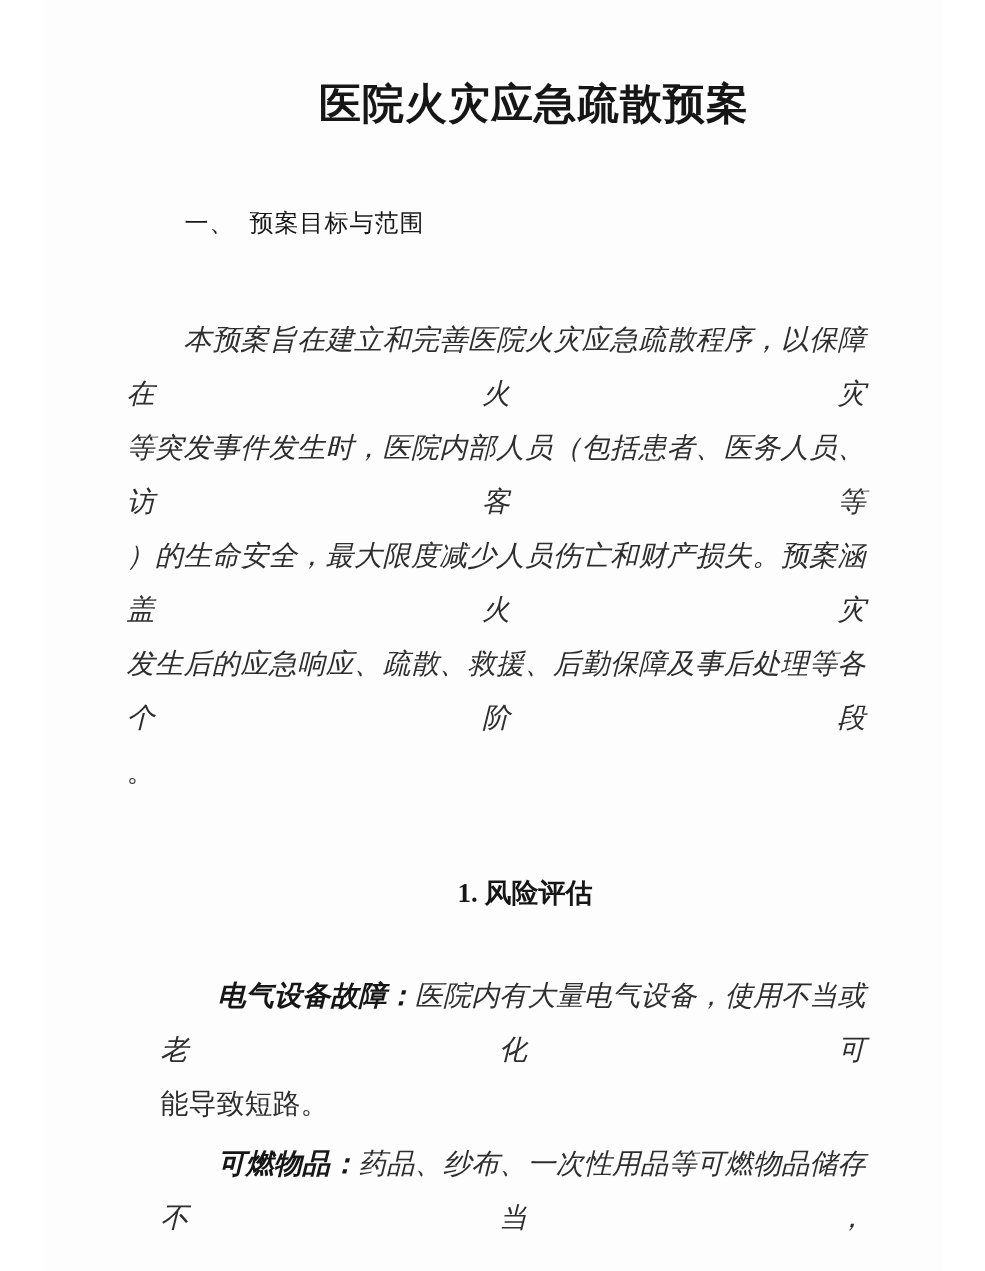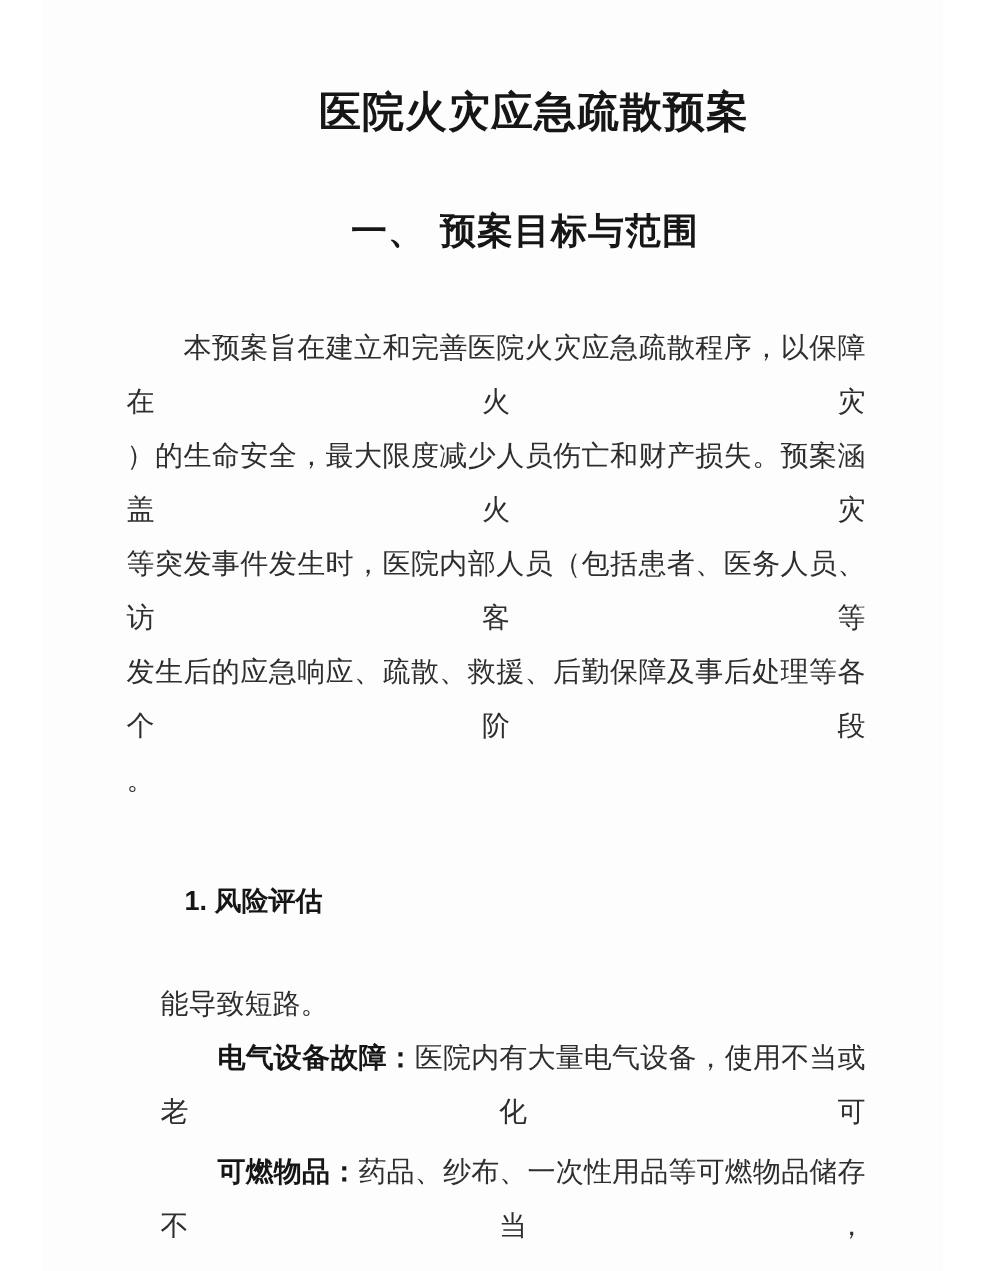--- a/index.html
+++ b/index.html
@@ -1,64 +1,65 @@
 <!DOCTYPE html>
 <html><head>
 <meta charset="utf-8">
 <style>
   html, body { margin:0; padding:0; background:#ffffff; }
   .page {
     position:relative;
     width:900px; height:1271px;
     box-sizing:border-box;
     margin:0 auto;
-    padding:12px 77px 0 84px;
+    padding:4px 77px 0 84px;
     overflow:hidden;
     background:#fdfdfd;
     color:#2e2e2e;
     font-family:"Liberation Serif","DejaVu Serif",serif;
   }
   .doc-title {
     margin:70px 0 0 0;
     font-family:"Liberation Sans","DejaVu Sans",sans-serif;
     font-weight:bold;
     font-size:42px;
     line-height:60px;
     letter-spacing:1px;
     text-align:center;
     text-indent:76px; 
     color:#161616;
   }
   .sec-heading {
     margin:67px 0 0 58px;
     font-family:"Liberation Sans","DejaVu Sans",sans-serif;
-    font-weight:bold;
-    font-size:36px;
+    font-weight:normal;
+    font-size:24px;
     line-height:44px;
     letter-spacing:1px;
     color:#161616;
     white-space:nowrap;
-    text-align:center;
   }
   .sec-heading .num { margin-right:15px; }
   .sub-heading {
     margin:74px 0 0 58px;
-    font-family:Liberation Sans, sans-serif;
+    font-family:Liberation Serif, serif;
     font-weight:bold;
     font-size:27px;
     line-height:40px;
     color:#161616;
+    text-align:center;
   }
   .para { margin:68px 0 0 0; font-size:28px; line-height:54px; }
   .line { text-align:left; white-space:nowrap; }
   .line.j {
     white-space:normal;
     text-align:justify;
     text-align-last:justify;
     text-justify:inter-character;
+    font-style:italic;
   }
   .line.ind { text-indent:57px; }
   .bullet { margin:56px 0 0 34px; font-size:28px; line-height:54px; }
   .bullet + .bullet { margin-top:6px; }
   .bullet .bl {
     font-family:"Liberation Sans","DejaVu Sans",sans-serif;
     font-weight:bold;
     color:#161616;
   }
 </style>
@@ -68,35 +69,35 @@
 <div class="page">
 
   <h1 class="doc-title">医院火灾应急疏散预案</h1>
 
   <div class="sec-heading">
     <span class="num">一、</span><span>预案目标与范围</span>
   </div>
 
   <div class="para">
     <div class="line j ind">本预案旨在建立和完善医院火灾应急疏散程序，以保障在火灾</div>
+    <div class="line j">等突发事件发生时，医院内部人员（包括患者、医务人员、访客等</div>
     <div class="line j">）的生命安全，最大限度减少人员伤亡和财产损失。预案涵盖火灾</div>
-    <div class="line j">等突发事件发生时，医院内部人员（包括患者、医务人员、访客等</div>
     <div class="line j">发生后的应急响应、疏散、救援、后勤保障及事后处理等各个阶段</div>
     <div class="line">。</div>
   </div>
 
 
   <div class="sub-heading">1. 风险评估</div>
 
 
   <div class="bullet">
-    <div class="line">能导致短路。</div>
     <div class="line j ind">
       <span class="bl">电气设备故障：</span><span>医院内有大量电气设备，使用不当或老化可</span>
     </div>
+    <div class="line">能导致短路。</div>
   </div>
 
   <div class="bullet">
     <div class="line j ind">
       <span class="bl">可燃物品：</span><span>药品、纱布、一次性用品等可燃物品储存不当，</span>
     </div>
   </div>
 
 </div>
 

